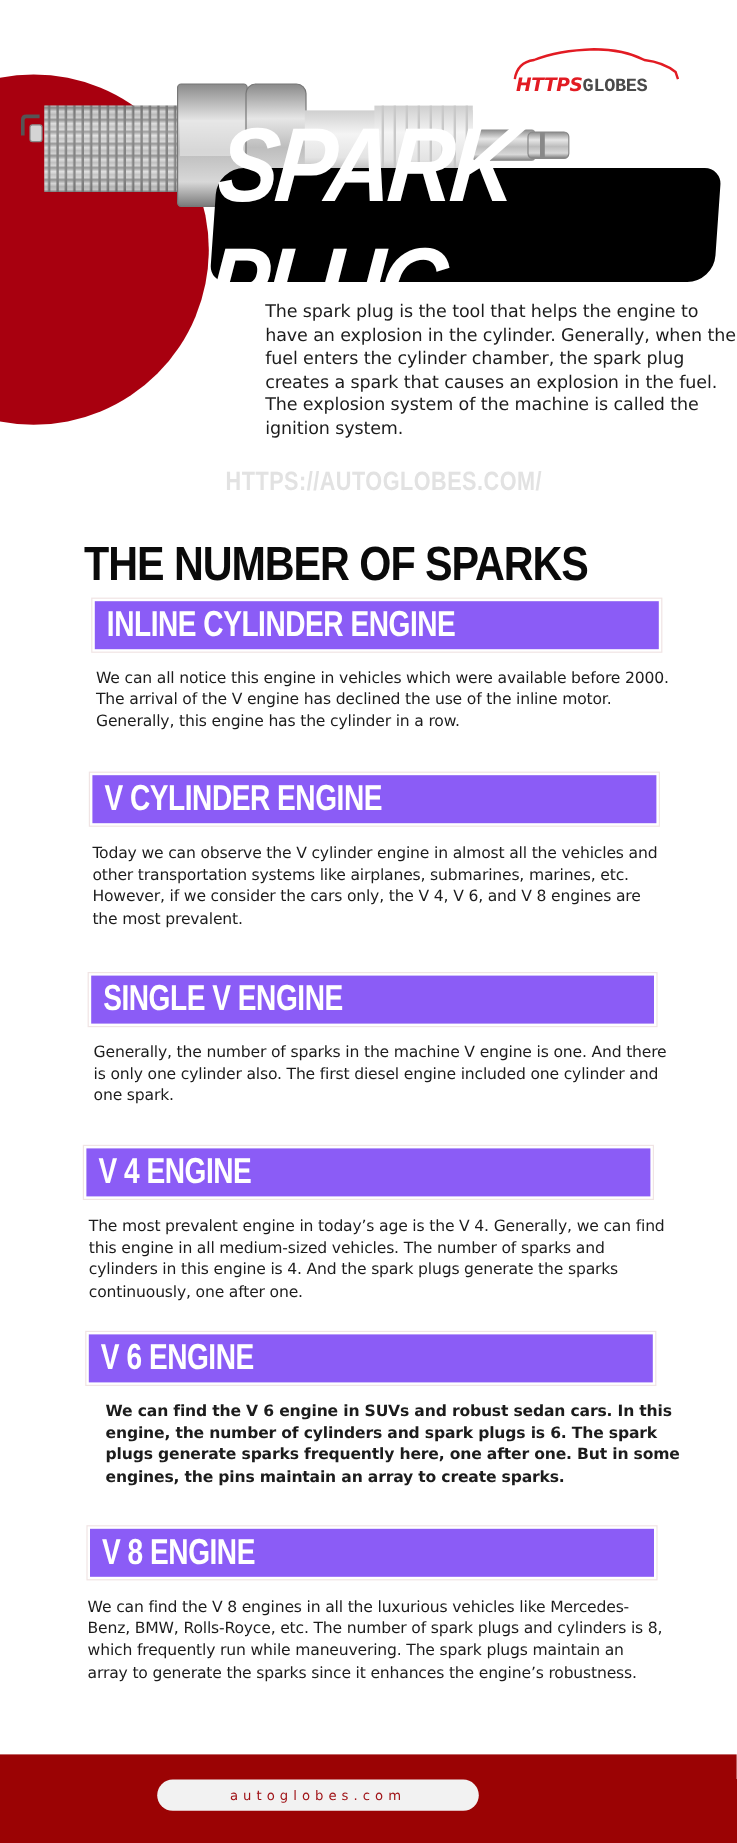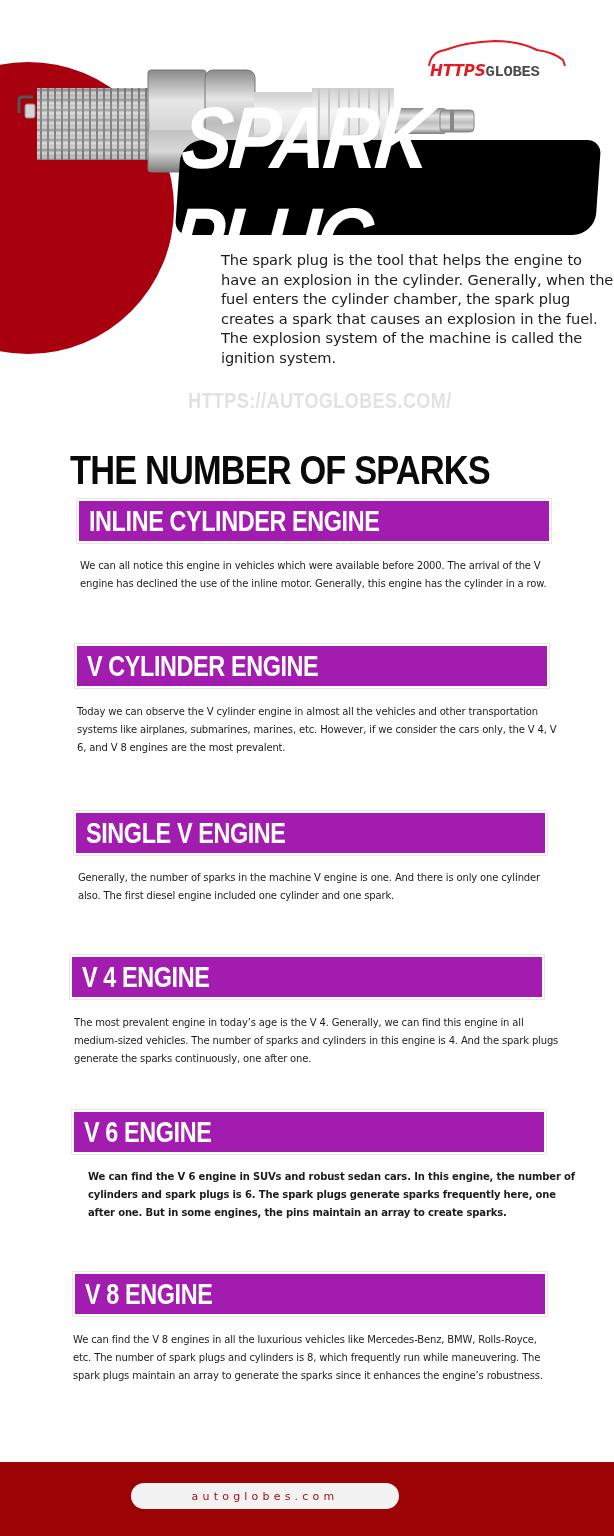--- a/index.html
+++ b/index.html
@@ -49,33 +49,33 @@
     }
 
     .main-heading {
       position: absolute; left: 70px; top: 448px;
       font-family: "Liberation Sans", sans-serif; font-weight: bold; font-size: 40px;
       color: #0a0a0a; letter-spacing: -1px; transform: scaleX(0.86); transform-origin: left;
       white-space: nowrap;
     }
 
     .bar {
-      position: absolute; height: 40px; background: #a21caf;
+      position: absolute; height: 40px; background: #8b5cf6;
       outline: 1px solid #f0e4e4; outline-offset: 2px;
     }
     .bar-label {
       position: absolute; left: 10px; top: 2px;
       font-family: "Liberation Sans", sans-serif; font-weight: bold; font-size: 30px;
       color: #ffffff; letter-spacing: -0.5px; transform: scaleX(0.78); transform-origin: left;
       white-space: nowrap; line-height: 36px;
     }
 
     .body-text {
       position: absolute;
-      font-family: "DejaVu Sans", sans-serif; font-size: 10px; line-height: 18.2px;
+      font-family: "DejaVu Sans", sans-serif; font-size: 13px; line-height: 18.2px;
       color: #1c1c1c; letter-spacing: -0.15px;
     }
 
     .footer {
       position: absolute; left: 0; top: 1462px; width: 614px; height: 74px; background: #9b0304;
     }
     .footer-pill {
       position: absolute; left: 131px; top: 21px; width: 268px; height: 26px;
       background: #f2f2f2; border-radius: 13px;
       display: flex; align-items: center; justify-content: center;

